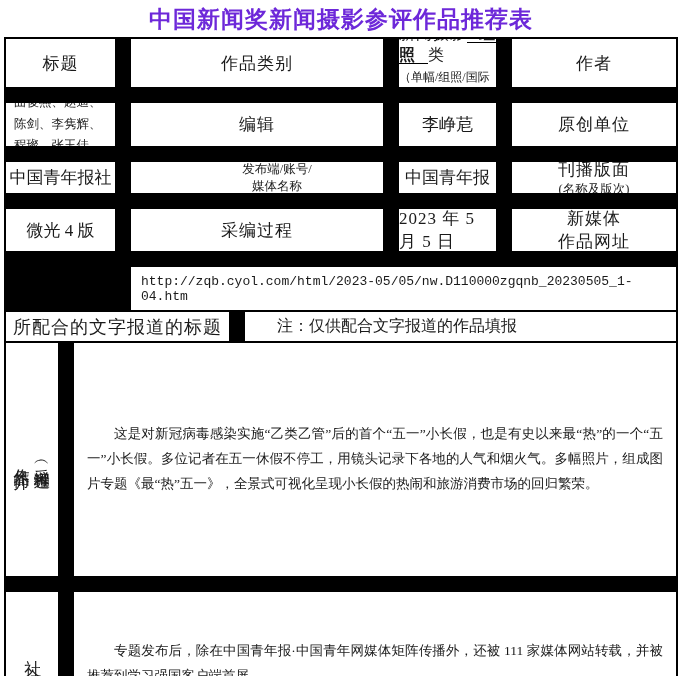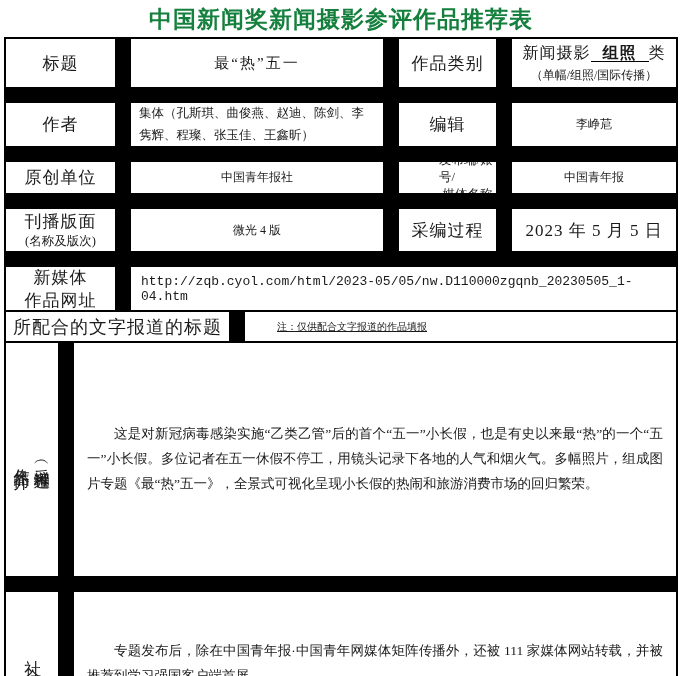--- a/index.html
+++ b/index.html
@@ -1,60 +1,59 @@
 <!DOCTYPE html>
 <html><head>
 <meta charset="utf-8">
 <style>
   html,body{margin:0;padding:0;background:#fff;}
   body{width:682px;height:676px;overflow:hidden;color:#1a1a1a;
        font-family:"Liberation Serif","DejaVu Serif",serif;}
   .page-title{margin:4px 0 2px;text-align:center;font-size:23px;font-weight:700;
-       font-family:"Liberation Sans","DejaVu Sans",sans-serif;letter-spacing:1px;color:#15803d;}
+       font-family:"Liberation Sans","DejaVu Sans",sans-serif;letter-spacing:1px;color:#6d28d9;}
   .tbl{margin-left:4px;width:670px;border:2px solid #000;background:#000;
        display:flex;flex-direction:column;gap:2px;}
   .g{display:grid;gap:16px;background:#000;}
   .gA{grid-template-columns:109px 252px 97px 1fr;grid-template-rows:48px 43px 31px 42px 43px;}
   .gB{grid-template-columns:223px 1fr;grid-template-rows:29px;}
   .gC{grid-template-columns:52px 1fr;grid-template-rows:233px 143px;}
   .cell{background:#fff;display:flex;align-items:center;justify-content:center;
         flex-direction:column;overflow:hidden;}
   .lbl{font-size:17px;letter-spacing:1px;}
   .lbl-sub{font-size:12.5px;letter-spacing:0;}
   .val-lg{font-size:15px;letter-spacing:2px;}
-  .val{font-size:12px;}
+  .val{font-size:17px;}
   .val-date{font-size:17px;letter-spacing:1px;}
   .authors{align-items:flex-start;justify-content:center;text-align:left;
            padding:3px 8px;font-size:12.5px;line-height:1.75;}
   .cat-line1{font-size:16px;letter-spacing:1px;}
   .cat-underline{border-bottom:1px solid #000;padding:0 12px;font-weight:bold;}
   .cat-line2{font-size:12px;margin-top:3px;}
   .sm2{font-size:12.5px;line-height:1.35;padding-left:40px;}
   .url-cell{align-items:flex-start;justify-content:center;padding-left:10px;}
   .url{font-family:"Liberation Mono","DejaVu Sans Mono",monospace;font-size:13px;}
   .wide-lbl{font-size:18px;letter-spacing:1px;}
   .note-cell{align-items:flex-start;justify-content:center;padding-left:32px;}
-  .note{font-size:10px;text-decoration:underline;}
+  .note{font-size:16px;}
   .vlabel{flex-direction:row;gap:1px;}
   .vcol{writing-mode:vertical-rl;font-size:16px;letter-spacing:2px;line-height:1.2;}
   .vone{writing-mode:vertical-rl;font-size:17px;letter-spacing:9px;line-height:1.1;}
   .para{padding:0 13px;}
   .para-inner{font-size:13.5px;line-height:1.85;text-indent:2em;text-align:justify;}
 </style>
 </head>
 <body>
 
 <div class="page-title">中国新闻奖新闻摄影参评作品推荐表</div>
 
 <div class="tbl">
 
   <div class="g gA">
 
     <div class="cell lbl">标题</div>
-    <div class="cell val-lg">最“热”五一</div>
     <div class="cell lbl">作品类别</div>
     <div class="cell">
       <div class="cat-line1">
         <span>新闻摄影</span><span class="cat-underline">组照</span><span>类</span>
       </div>
       <div class="cat-line2">（单幅/组照/国际传播）</div>
     </div>
 
     <div class="cell lbl">作者</div>
     <div class="cell authors">集体（孔斯琪、曲俊燕、赵迪、陈剑、李隽辉、程璨、张玉佳、王鑫昕）</div>

